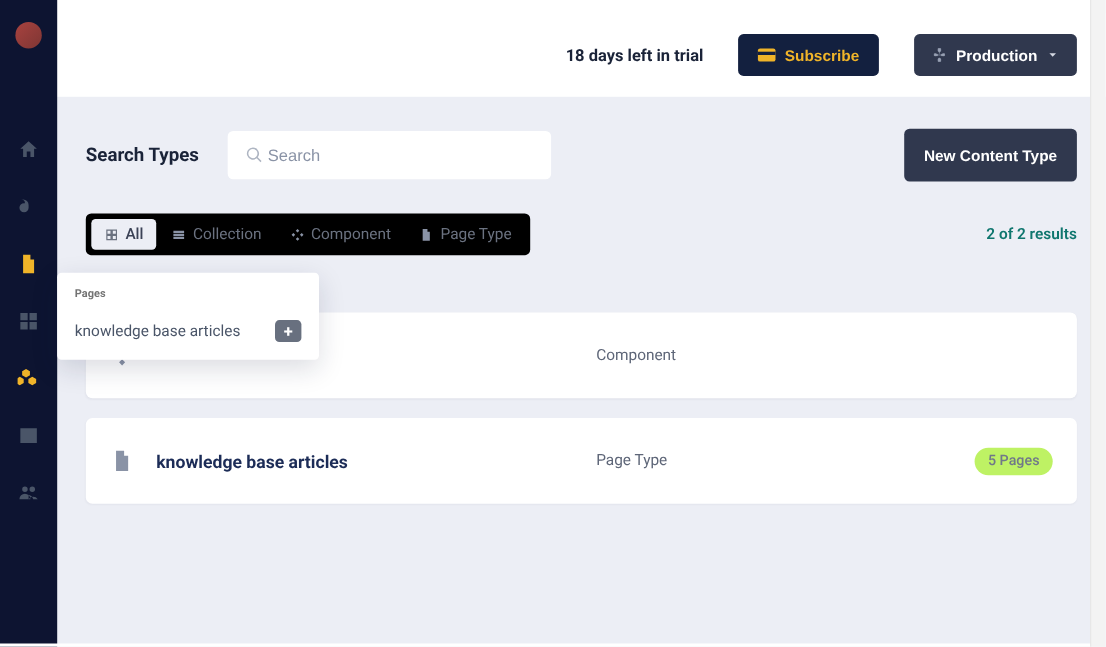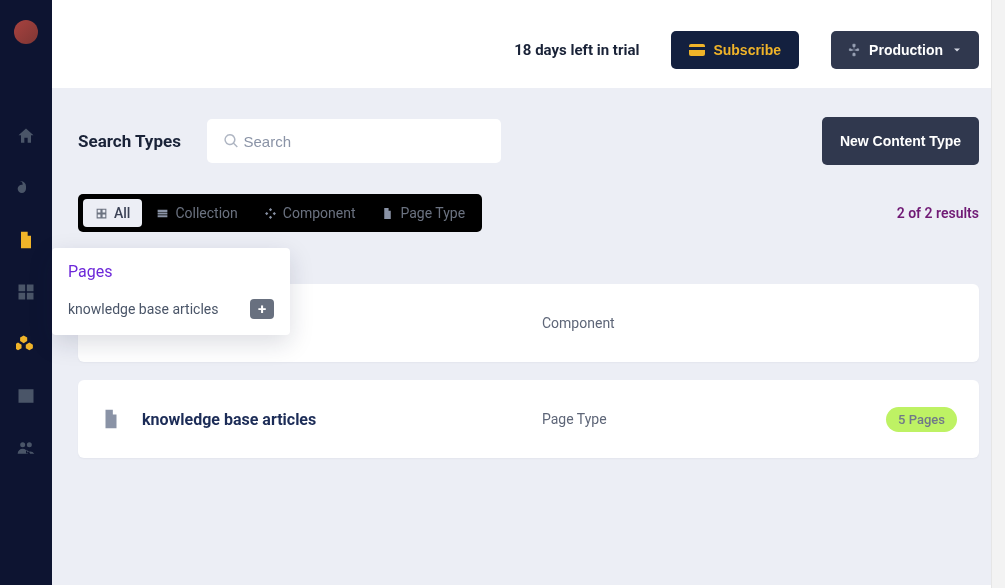--- a/index.html
+++ b/index.html
@@ -166,21 +166,21 @@
     }
     .pill.active {
       background: #eceef5;
       color: #3b4256;
       font-weight: 500;
     }
     .pill svg { width: 13px; height: 13px; fill: #8a93a6; }
     .results-count {
       margin-left: auto;
       font-size: 14px;
-      color: #701a75;
+      color: #0f766e;
       font-weight: 600;
     }
     .list {
       margin-top: 52px;
       display: flex;
       flex-direction: column;
       gap: 18px;
     }
     .row {
       background: #fff;
@@ -217,23 +217,23 @@
       left: 52px;
       top: 248px;
       width: 238px;
       background: #fff;
       border-radius: 4px;
       box-shadow: 0 8px 24px rgba(20, 30, 60, 0.15);
       padding: 14px 16px 16px 16px;
       z-index: 20;
     }
     .popover-title {
-      font-size: 16px;
-      color: #6d28d9;
-      font-weight: 400;
+      font-size: 10px;
+      color: #737373;
+      font-weight: 700;
       margin-bottom: 18px;
     }
     .popover-row {
       display: flex;
       align-items: center;
       justify-content: space-between;
       font-size: 14px;
       color: #4a5568;
     }
     .popover-row .plus {

